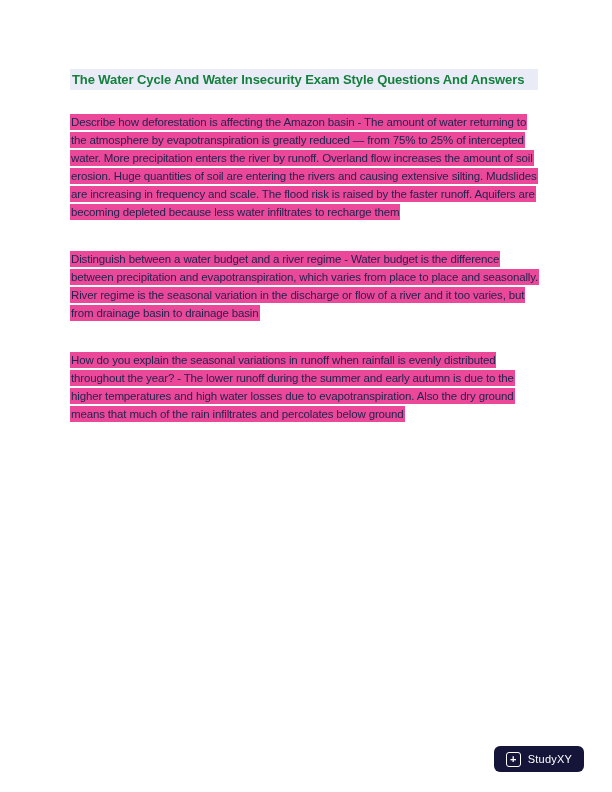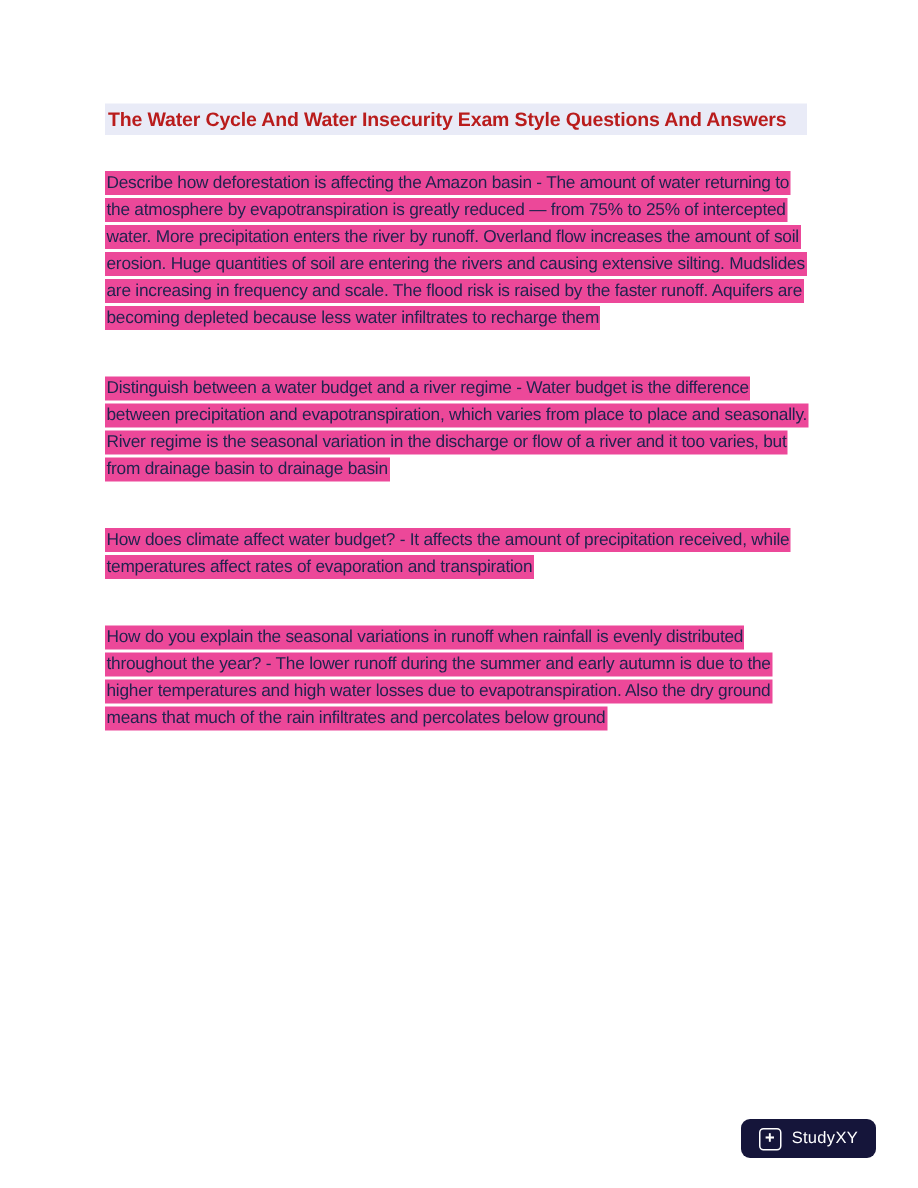--- a/index.html
+++ b/index.html
@@ -20,21 +20,21 @@
   .content {
     position: absolute;
     left: 70px;
     top: 70px;
     width: 470px;
   }
   .doc-title {
     font-size: 13px;
     font-weight: 700;
     letter-spacing: -0.1px;
-    color: #b91c1c;
+    color: #15803d;
     margin: 0 0 24px 0;
     line-height: 19px;
   }
   .doc-title .hl {
     background: #e9ebf7;
     padding: 3px 14px 3px 2px;
     -webkit-box-decoration-break: clone;
     box-decoration-break: clone;
   }
   .qa {
@@ -93,21 +93,20 @@
 <div class="page">
   <div class="content">
 
     <h1 class="doc-title"><span class="hl">The Water Cycle And Water Insecurity Exam Style Questions And Answers</span></h1>
 
     <p class="qa"><span class="hl">Describe how deforestation is affecting the Amazon basin - The amount of water returning to the atmosphere by evapotranspiration is greatly reduced — from 75% to 25% of intercepted water. More precipitation enters the river by runoff. Overland flow increases the amount of soil erosion. Huge quantities of soil are entering the rivers and causing extensive silting. Mudslides are increasing in frequency and scale. The flood risk is raised by the faster runoff. Aquifers are becoming depleted because less water infiltrates to recharge them</span></p>
 
 
     <p class="qa"><span class="hl">Distinguish between a water budget and a river regime - Water budget is the difference between precipitation and evapotranspiration, which varies from place to place and seasonally. River regime is the seasonal variation in the discharge or flow of a river and it too varies, but from drainage basin to drainage basin</span></p>
 
-    <p class="qa"><span class="hl">How does climate affect water budget? - It affects the amount of precipitation received, while temperatures affect rates of evaporation and transpiration</span></p>
 
 
     <p class="qa"><span class="hl">How do you explain the seasonal variations in runoff when rainfall is evenly distributed throughout the year? - The lower runoff during the summer and early autumn is due to the higher temperatures and high water losses due to evapotranspiration. Also the dry ground means that much of the rain infiltrates and percolates below ground</span></p>
 
   </div>
 
   <div class="brand">
     <span class="plus-box">+</span>
     <span class="brand-name">
         <span>Study</span>

